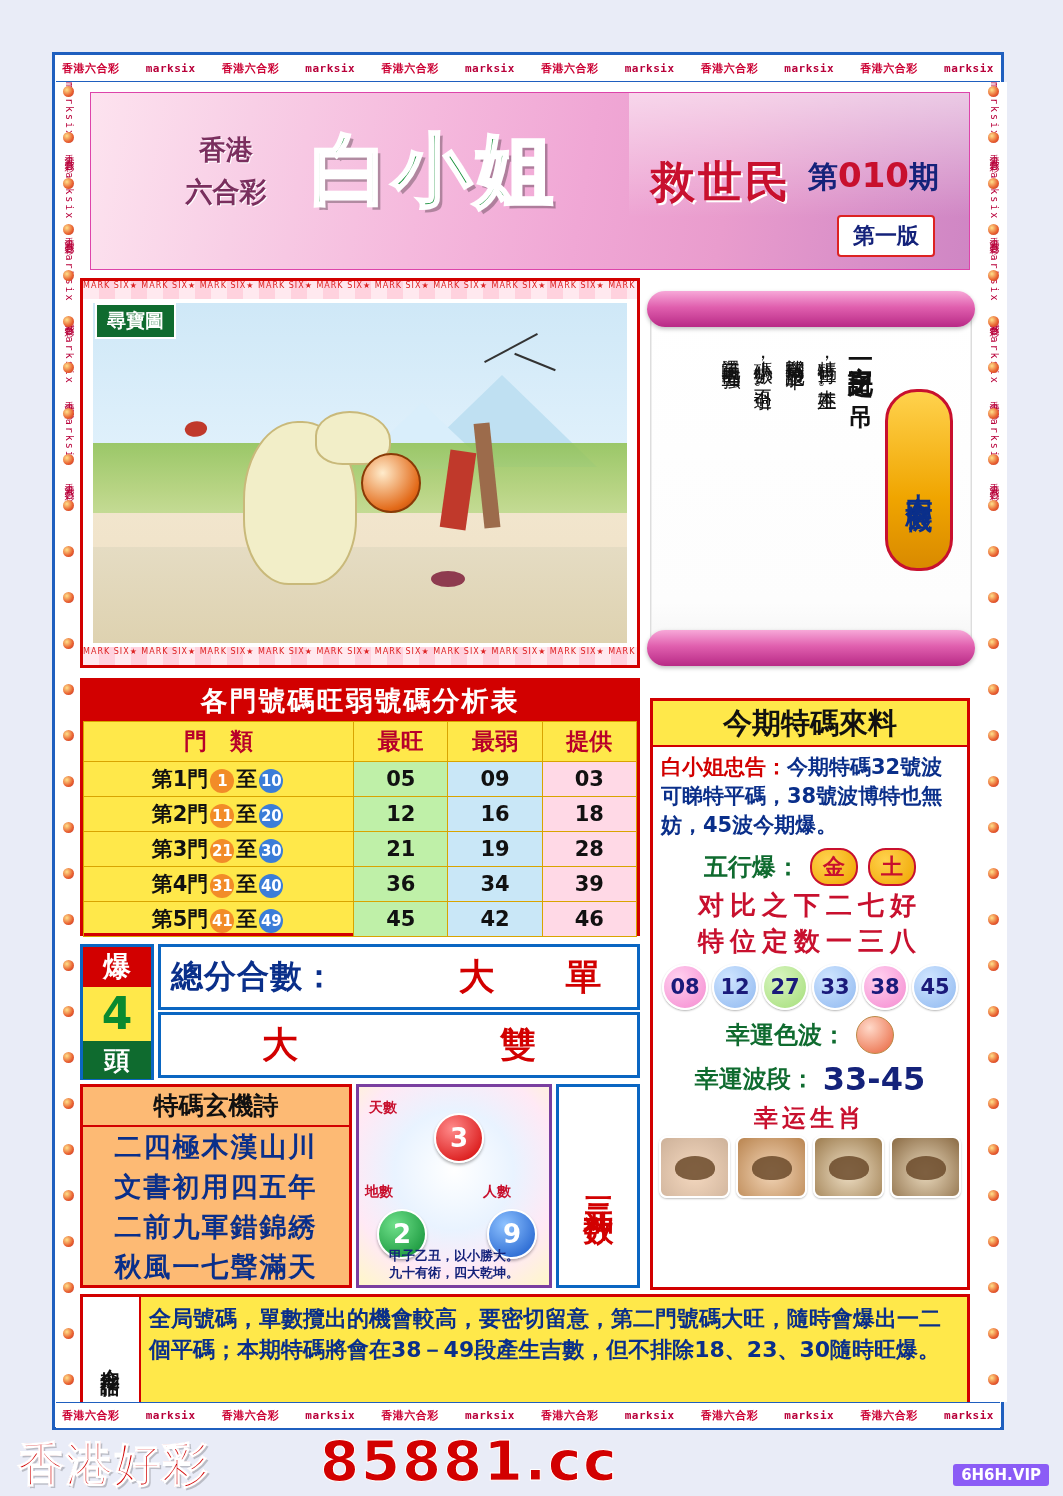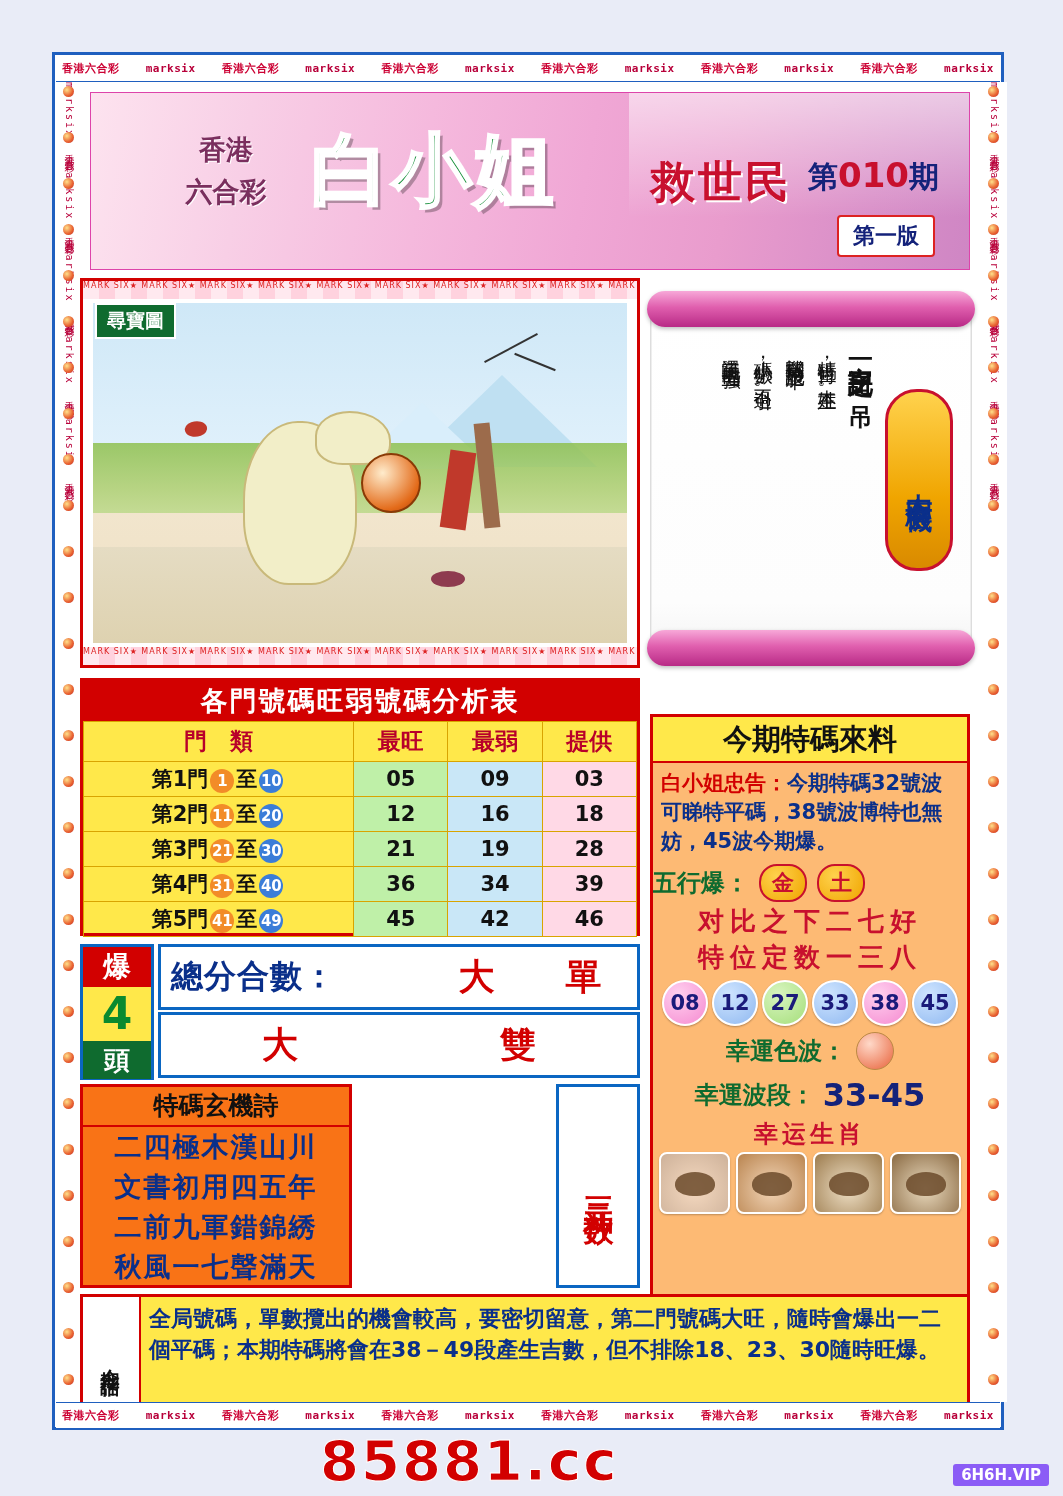--- a/index.html
+++ b/index.html
@@ -103,46 +103,46 @@
   .bao{position:absolute;left:80px;top:944px;width:74px;height:136px;border:3px solid #0a66c2;box-sizing:border-box;background:#fff;text-align:center;}
   .bao .b1{background:#d20000;color:#fff;font-size:28px;font-weight:bold;line-height:40px;}
   .bao .b2{color:#0a8a2f;font-size:44px;font-weight:bold;line-height:54px;background:#ffe84a;}
   .bao .b3{background:#0f6b2f;color:#fff;font-size:26px;font-weight:bold;line-height:38px;}
   .sumrow{position:absolute;left:158px;top:944px;width:482px;height:66px;border:3px solid #0a66c2;box-sizing:border-box;background:#fff;display:flex;align-items:center;}
   .sumrow2{top:1012px;}
   .sumrow .lbl{font-size:32px;font-weight:bold;color:#0a2f8a;padding-left:10px;width:252px;letter-spacing:1px;}
   .sumrow .v1,.sumrow .v2{flex:1;text-align:center;font-size:36px;font-weight:bold;color:#d20000;}
 
   
-  .poem{position:absolute;left:80px;top:1084px;width:272px;height:204px;border:3px solid #d20000;background:#f97316;box-sizing:border-box;}
+  .poem{position:absolute;left:80px;top:1084px;width:272px;height:204px;border:3px solid #d20000;background:#fdba74;box-sizing:border-box;}
   .poem h4{margin:0;height:38px;line-height:38px;text-align:center;font-size:25px;color:#111;border-bottom:2px solid #d20000;}
   .poem p{margin:0;text-align:center;font-size:27px;line-height:40px;color:#0a2f8a;font-weight:bold;letter-spacing:2px;}
 
   .triangle{position:absolute;left:356px;top:1084px;width:196px;height:204px;border:3px solid #7a3fa0;box-sizing:border-box;
      background:radial-gradient(circle at 50% 42%,#fff 0%,#e9f3ff 40%,#ffe9f5 70%,#fff7c9 100%);}
   .tri-node{position:absolute;width:46px;height:46px;border-radius:50%;display:flex;align-items:center;justify-content:center;
      font-size:26px;font-weight:bold;color:#fff;border:2px solid #fff;box-shadow:0 2px 3px rgba(0,0,0,.3);}
   .n-top{left:75px;top:26px;background:radial-gradient(circle at 35% 30%,#ff8a8a,#d20000);}
   .n-left{left:18px;top:122px;background:radial-gradient(circle at 35% 30%,#6fe08a,#0a8a2f);}
   .n-right{left:128px;top:122px;background:radial-gradient(circle at 35% 30%,#8ec2ff,#1456c8);}
   .tri-lab{position:absolute;font-size:14px;font-weight:bold;color:#c8102e;}
   .lab-t{left:10px;top:12px;}
   .lab-l{left:6px;top:96px;}
   .lab-r{left:124px;top:96px;}
   .tri-foot{position:absolute;left:0;bottom:4px;width:100%;text-align:center;font-size:13px;color:#14227a;line-height:17px;font-weight:bold;}
   .sanyuan{position:absolute;left:556px;top:1084px;width:84px;height:204px;border:3px solid #0a66c2;box-sizing:border-box;background:#fff;
      display:flex;align-items:center;justify-content:center;}
   .sanyuan span{writing-mode:vertical-rl;text-orientation:upright;font-size:30px;font-weight:bold;color:#d20000;letter-spacing:6px;}
 
   
-  .rbox{position:absolute;left:650px;top:714px;width:320px;height:592px;border:3px solid #d20000;background:#fdba74;box-sizing:border-box;}
+  .rbox{position:absolute;left:650px;top:698px;width:320px;height:592px;border:3px solid #d20000;background:#ffffff;box-sizing:border-box;}
   .rbox h3{margin:0;height:44px;line-height:44px;text-align:center;font-size:29px;font-weight:bold;color:#111;border-bottom:2px solid #d20000;background:#ffe84a;}
   .advice{padding:6px 8px;font-size:21px;line-height:29px;color:#0a2f8a;font-weight:bold;}
   .advice b{color:#d20000;}
-  .wx{display:flex;align-items:center;justify-content:flex-start;gap:10px;font-size:24px;font-weight:bold;color:#0f6b2f;margin-top:2px;}
+  .wx{display:flex;align-items:center;justify-content:center;gap:10px;font-size:24px;font-weight:bold;color:#0f6b2f;margin-top:2px;}
   .wx .ball2{width:44px;height:34px;border-radius:18px;background:radial-gradient(circle at 35% 30%,#ffd24d,#f0a500);
      border:2px solid #c8102e;display:flex;align-items:center;justify-content:center;font-size:22px;color:#c8102e;}
   .hand{text-align:center;font-size:26px;color:#c8102e;line-height:34px;font-family:"DejaVu Serif","Liberation Serif",serif;font-weight:bold;letter-spacing:6px;margin:2px 0;}
   .nums{display:flex;justify-content:center;gap:4px;margin:6px 0;}
   .nums div{width:42px;height:42px;border-radius:50%;font-size:21px;font-weight:bold;color:#1a1a7a;display:flex;align-items:center;justify-content:center;
      border:2px solid #fff;box-shadow:0 1px 2px rgba(0,0,0,.3);}
   .c-pink{background:radial-gradient(circle at 35% 30%,#ffd0ef,#f58ad0);}
   .c-blue{background:radial-gradient(circle at 35% 30%,#cfe5ff,#8fb8f0);}
   .c-green{background:radial-gradient(circle at 35% 30%,#d8f5c0,#a5de7a);}
   .luck{display:flex;align-items:center;justify-content:center;gap:10px;font-size:24px;font-weight:bold;color:#0f6b2f;margin-top:4px;}
@@ -375,20 +375,32 @@
   </div>
 
   <div class="poem">
     <h4>特碼玄機詩</h4>
     <p>二四極木漢山川</p>
     <p>文書初用四五年</p>
     <p>二前九軍錯錦綉</p>
     <p>秋風一七聲滿天</p>
   </div>
 
+  <div class="triangle">
+    <div class="tri-lab lab-t">天數</div>
+    <div class="tri-lab lab-l">地數</div>
+    <div class="tri-lab lab-r">人數</div>
+    <div class="tri-node n-top">3</div>
+    <div class="tri-node n-left">2</div>
+    <div class="tri-node n-right">9</div>
+    <div class="tri-foot">
+      <div>甲子乙丑，以小勝大。</div>
+      <div>九十有術，四大乾坤。</div>
+    </div>
+  </div>
 
   <div class="sanyuan">
       <span>三元神数</span>
     </div>
 
   <div class="rbox">
     <h3>今期特碼來料</h3>
     <div class="advice">
       <b>白小姐忠告：</b><span>今期特碼32號波可睇特平碼，38號波博特也無妨，45波今期爆。</span>
     </div>
@@ -448,17 +460,18 @@
       <span>marksix</span>
       <span class="cn">香港六合彩</span>
       <span>marksix</span>
       <span class="cn">香港六合彩</span>
       <span>marksix</span>
       <span class="cn">香港六合彩</span>
       <span>marksix</span>
     </div>
 
   <div class="wm">
+    <div class="cn">香港好彩</div>
     <div class="num">85881.cc</div>
     <div class="badge">6H6H.VIP</div>
   </div>
 
 </div>
 
 </body></html>

